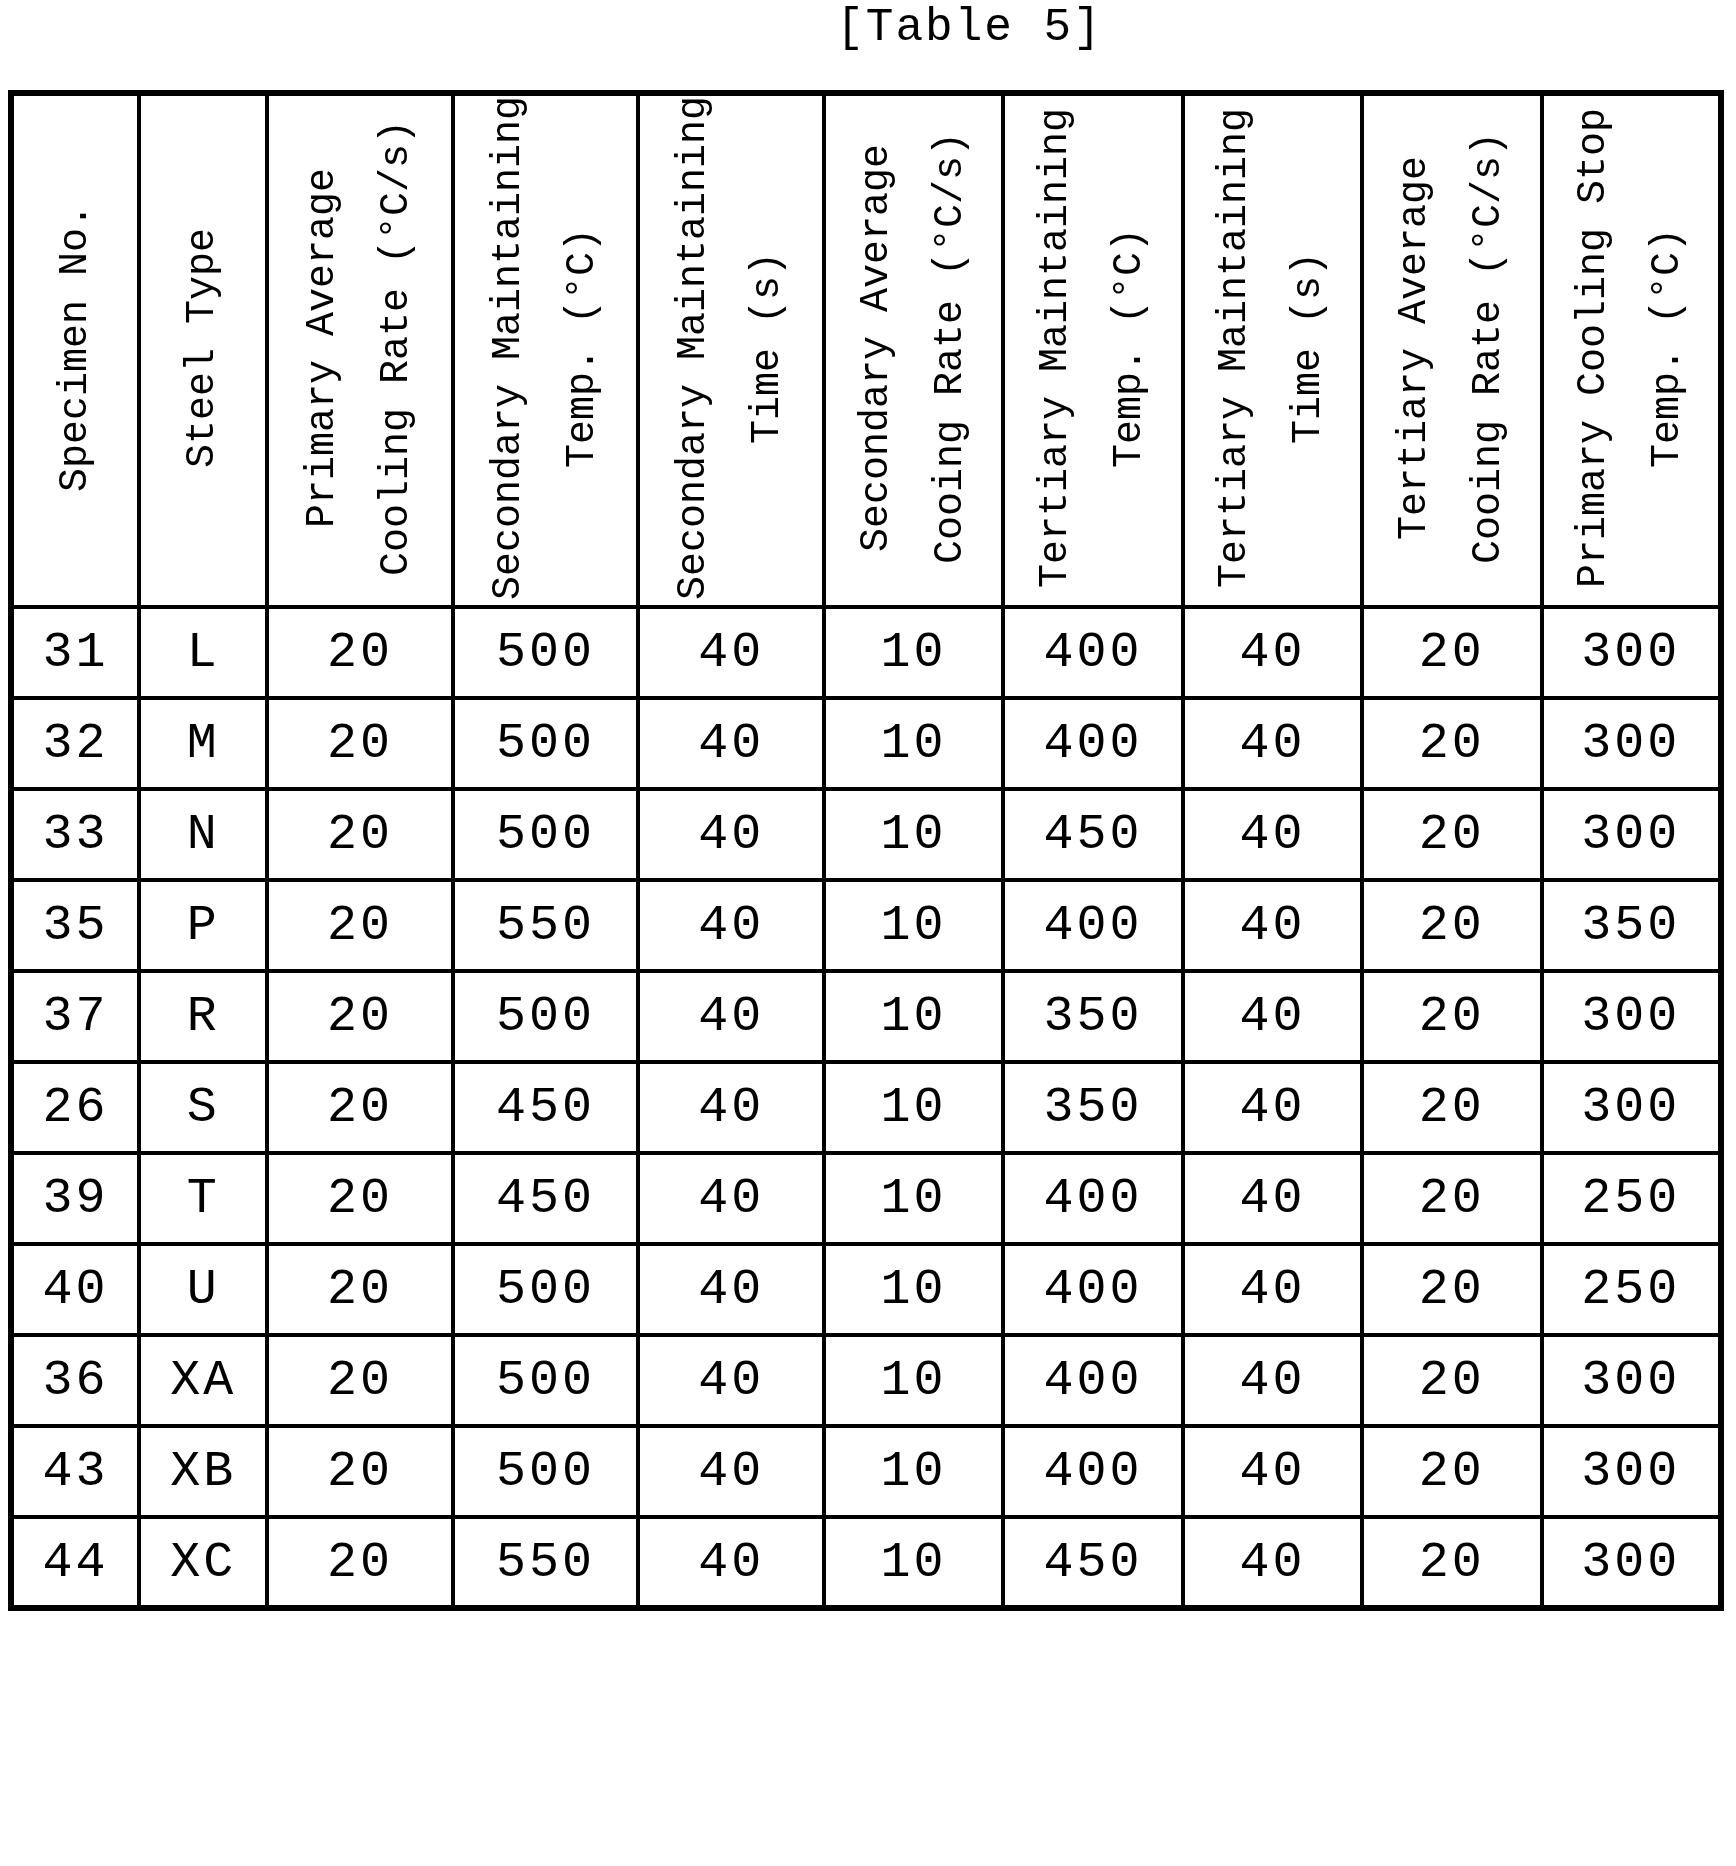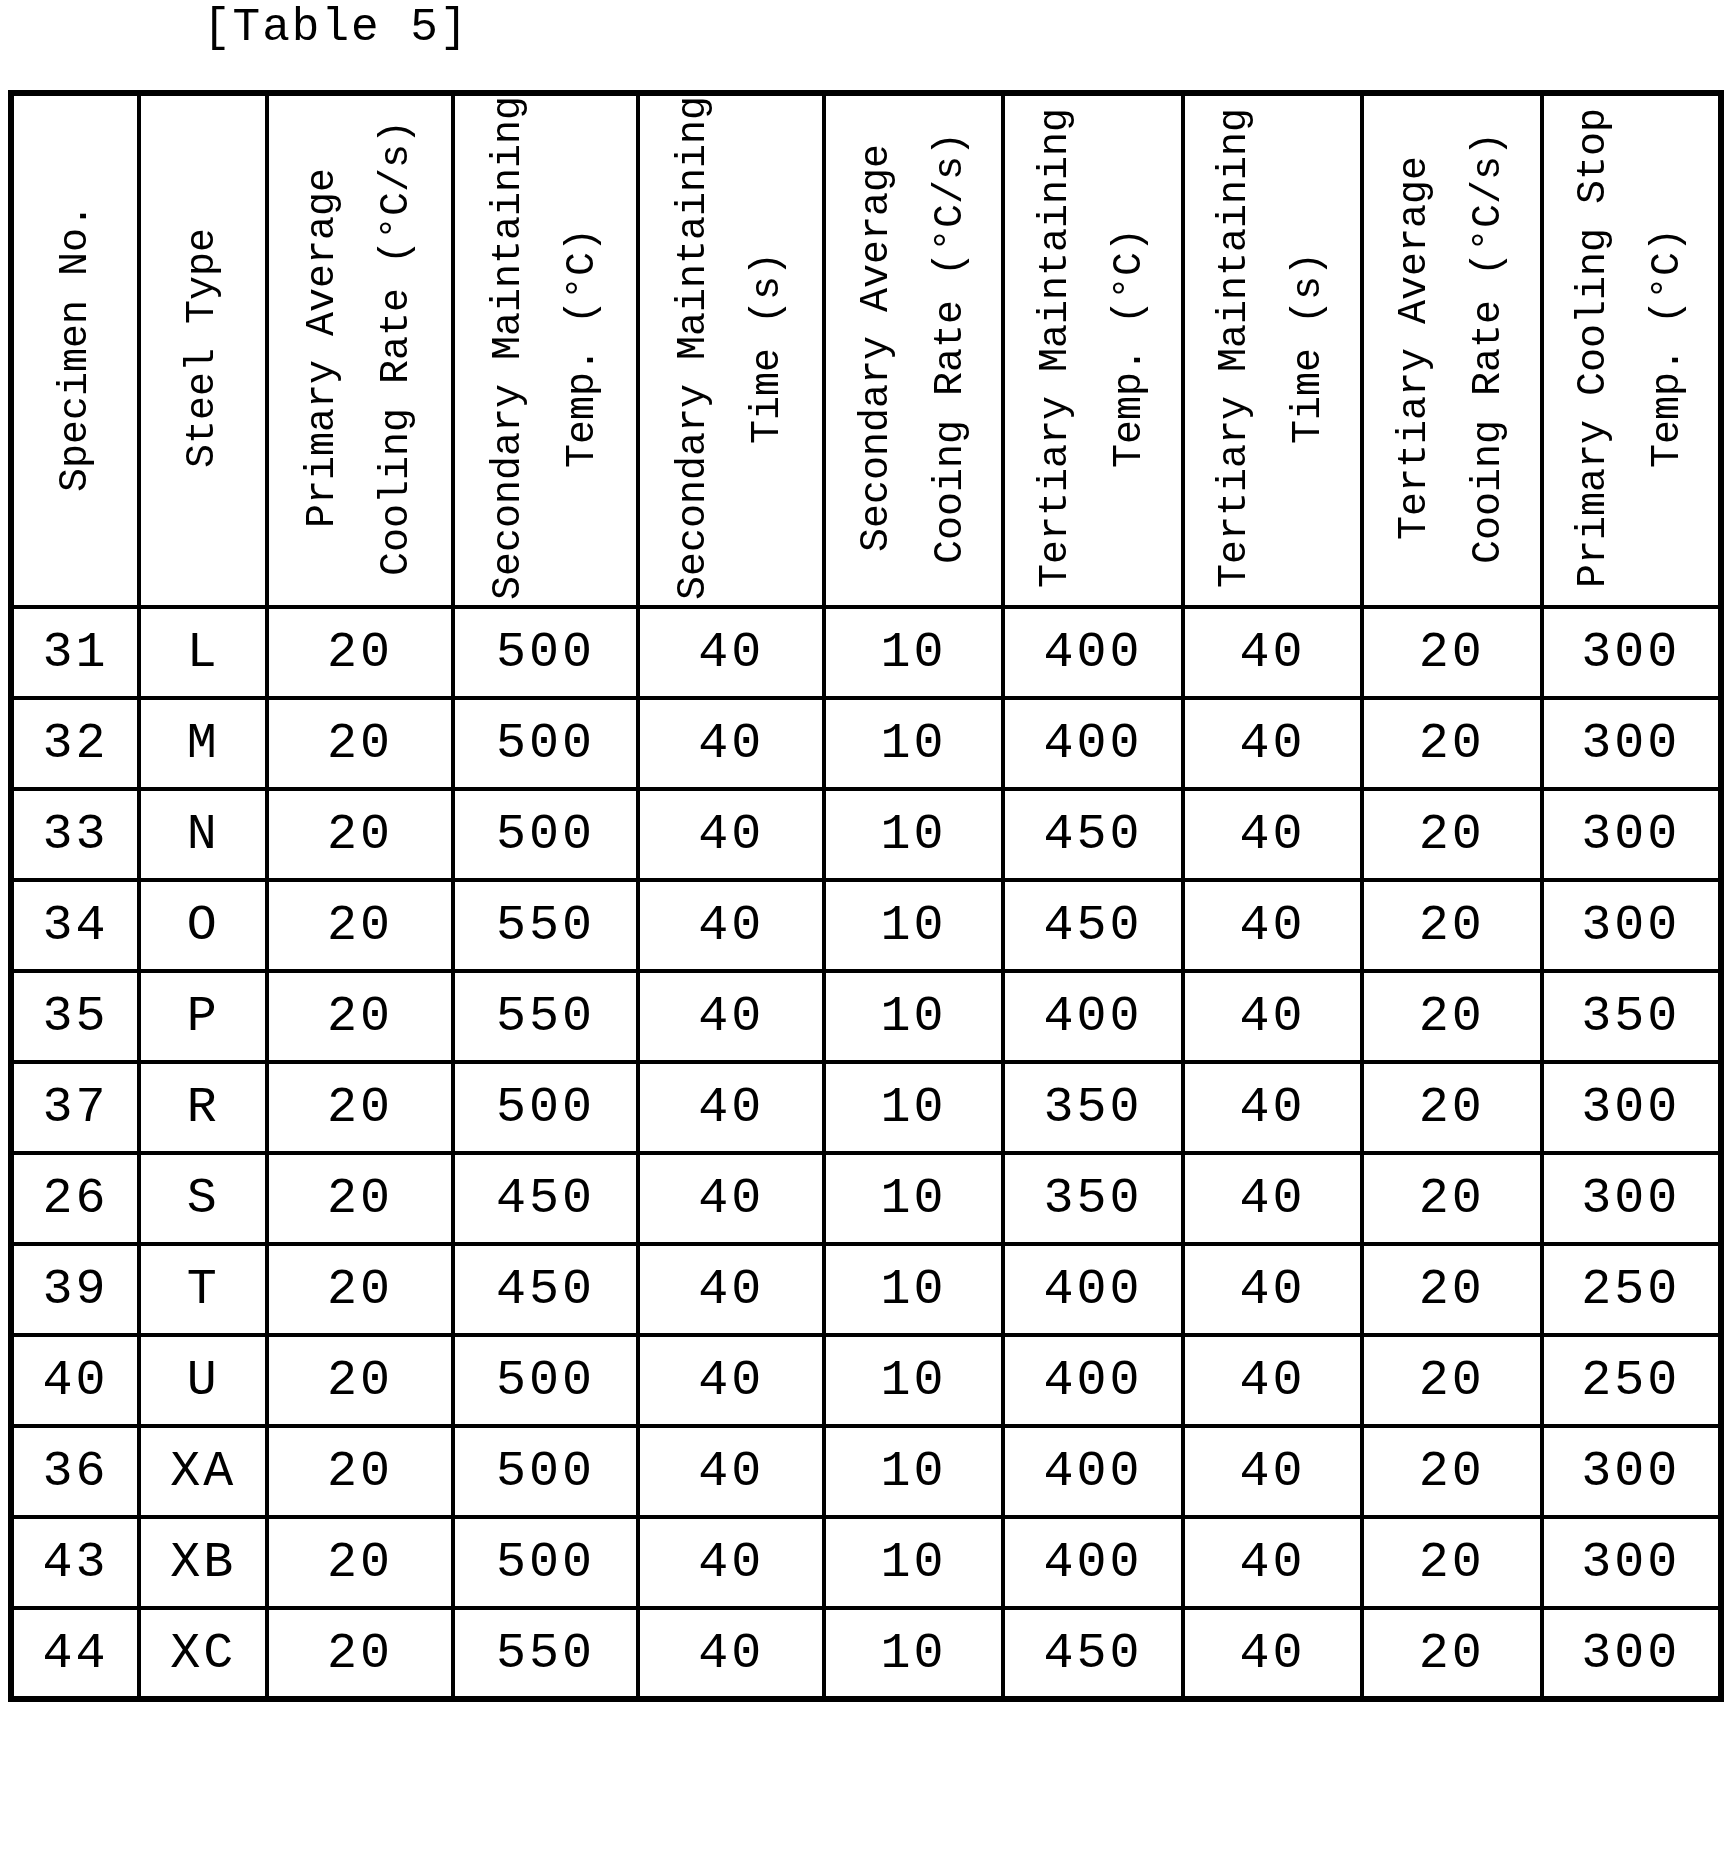--- a/index.html
+++ b/index.html
@@ -13,20 +13,21 @@
     width: 1736px;
     height: 1866px;
     overflow: hidden;
   }
   .title {
     margin: 2px 0 0 203px;
     font-size: 46px;
     letter-spacing: 2px;
     font-weight: normal;
     white-space: pre;
+    text-align: center;
   }
   table.spec-table {
     border-collapse: collapse;
     table-layout: fixed;
     margin: 36px 0 0 8px;
     width: 1716px;
     border: 6px solid #000;
   }
   .spec-table th, .spec-table td {
     border: 4px solid #000;
@@ -152,32 +153,20 @@
       <td>20</td>
       <td>500</td>
       <td>40</td>
       <td>10</td>
       <td>450</td>
       <td>40</td>
       <td>20</td>
       <td>300</td>
     </tr>
       <tr>
-      <td>34</td>
-      <td>O</td>
-      <td>20</td>
-      <td>550</td>
-      <td>40</td>
-      <td>10</td>
-      <td>450</td>
-      <td>40</td>
-      <td>20</td>
-      <td>300</td>
-    </tr>
-      <tr>
       <td>35</td>
       <td>P</td>
       <td>20</td>
       <td>550</td>
       <td>40</td>
       <td>10</td>
       <td>400</td>
       <td>40</td>
       <td>20</td>
       <td>350</td>

